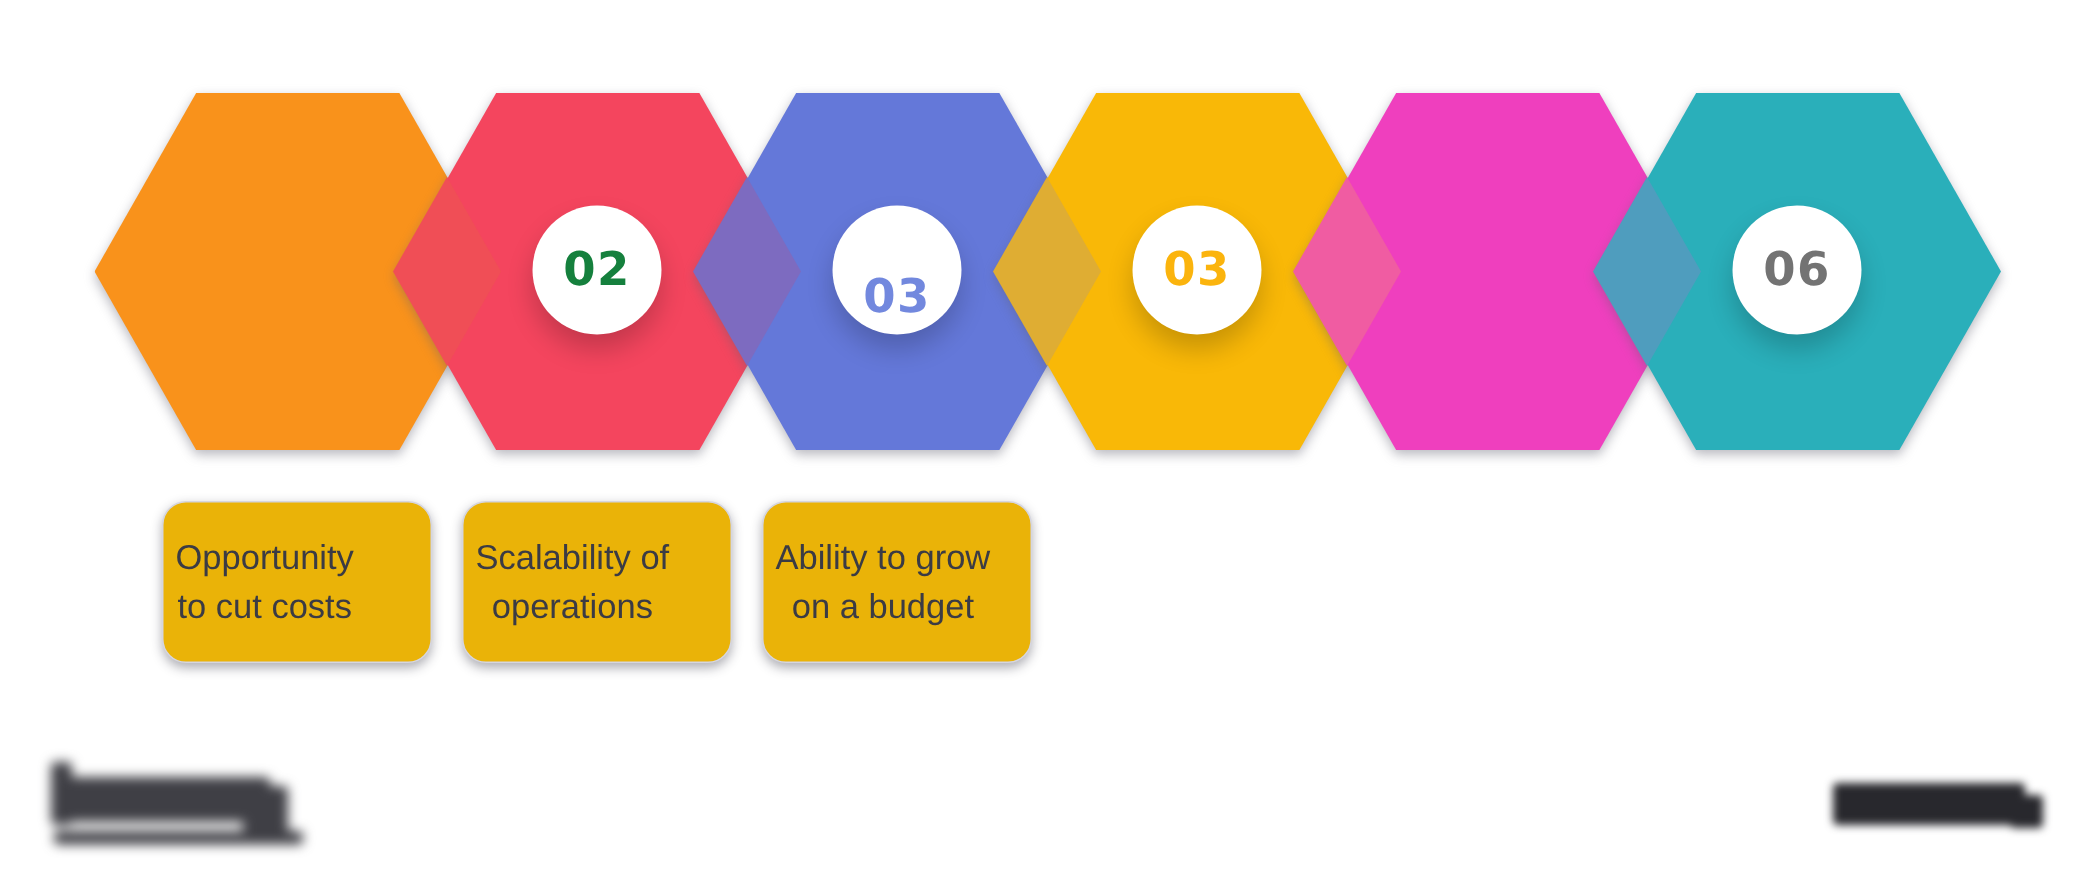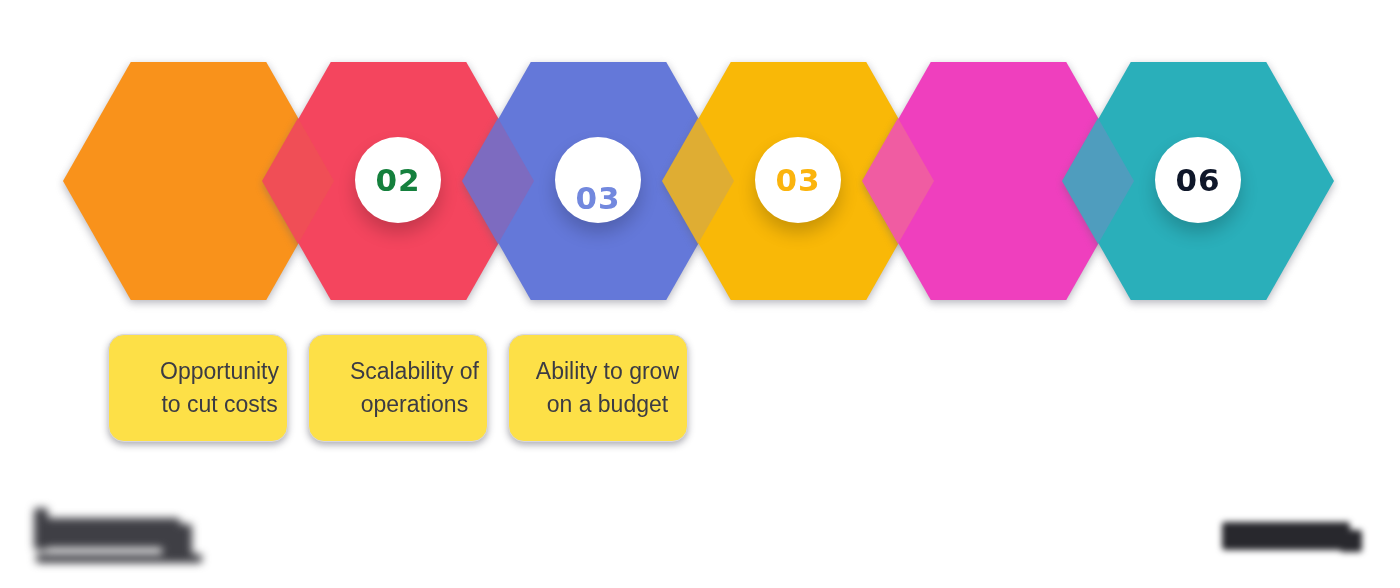--- a/index.html
+++ b/index.html
@@ -41,25 +41,25 @@
     z-index:3;
   }
   .num {
     font-family:"DejaVu Sans", sans-serif;
     font-size:31px; font-weight:700; letter-spacing:1px;
   }
 
   .label-card {
     position:absolute; top:334px; left:calc(var(--cx) - 90px);
     width:180px; min-height:108px;
-    background:#fde047;
+    background:#eab308;
     border:1px solid #d6d6e0;
     border-radius:16px;
     box-shadow:0 3px 7px rgba(45,45,60,0.38);
-    display:flex; align-items:center; justify-content:flex-end;
+    display:flex; align-items:center; justify-content:flex-start;
     text-align:center; padding:8px;
     z-index:3;
   }
   .label-text {
     font-size:23px; line-height:1.42; color:#3b3b44;
     white-space:pre-line;
   }
 
   
   .logo { position:absolute; }
@@ -107,21 +107,21 @@
   <div class="num-circle c1">
     <span class="num" style="color: #15803d;">02</span>
   </div>
   <div class="num-circle c2">
     <span class="num" style="color: rgb(114, 136, 222); margin-top: 36px;">03</span>
   </div>
   <div class="num-circle c3">
     <span class="num" style="color: rgb(251, 180, 13);">03</span>
   </div>
   <div class="num-circle c5">
-    <span class="num" style="color: #0f172a;">06</span>
+    <span class="num" style="color: #737373;">06</span>
   </div>
 
   <div class="label-card c0">
     <span class="label-text">Opportunity
 to cut costs</span>
   </div>
   <div class="label-card c2">
     <span class="label-text">Ability to grow
 on a budget</span>
   </div>

